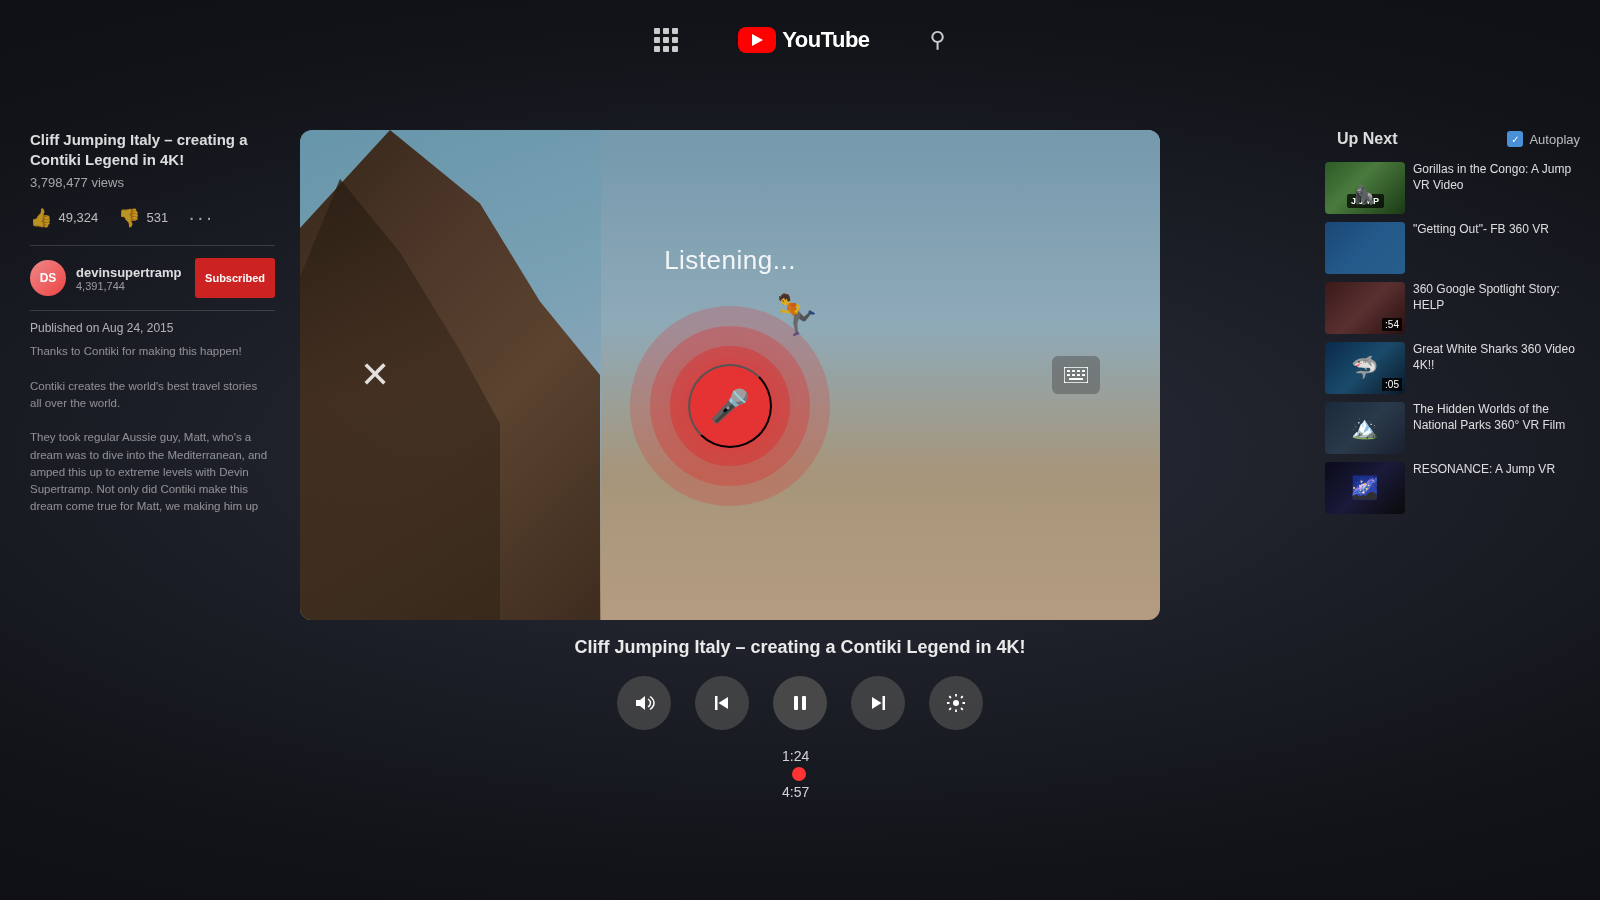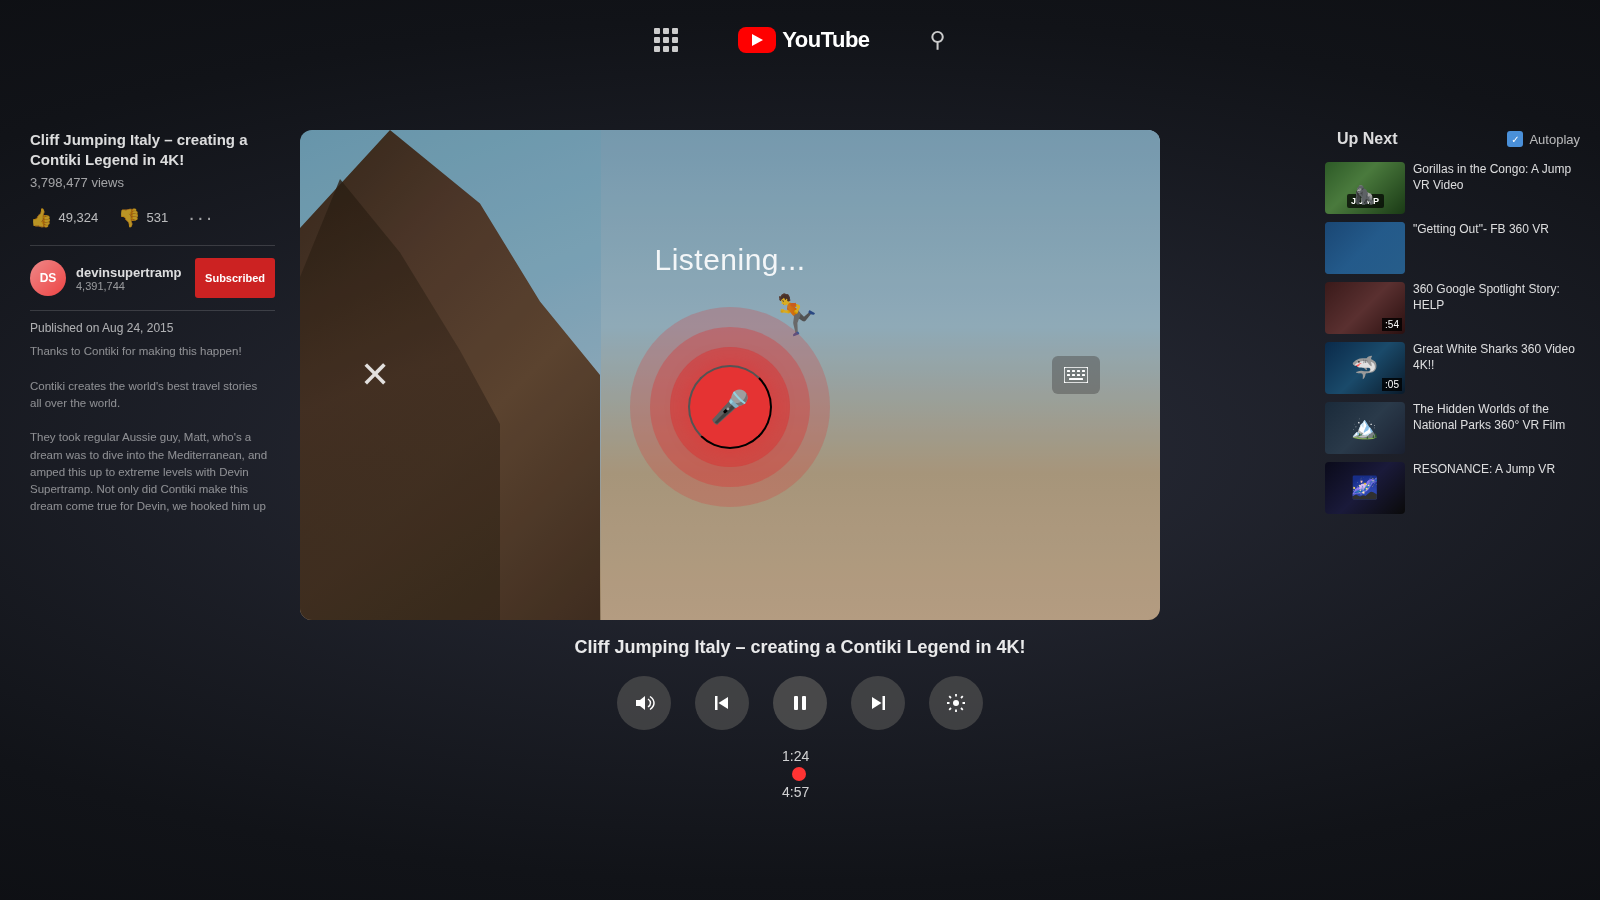--- a/index.html
+++ b/index.html
@@ -156,21 +156,21 @@
       display: flex;
       flex-direction: column;
       align-items: center;
       justify-content: center;
       z-index: 3;
       background: rgba(0,0,0,0.15);
     }
 
     .listening-text {
       color: rgba(255,255,255,0.9);
-      font-size: 30px;
+      font-size: 26px;
       margin-bottom: 30px;
       letter-spacing: 0.5px;
     }
 
     
     .mic-container {
       position: relative;
       display: flex;
       align-items: center;
       justify-content: center;
@@ -617,21 +617,21 @@
   <div class="description-text">
     <div>Thanks to Contiki for making this happen!</div>
     <br>
     <div>Contiki creates the world's best travel stories</div>
     <div>all over the world.</div>
     <br>
     <div>They took regular Aussie guy, Matt, who's a</div>
     <div>dream was to dive into the Mediterranean, and</div>
     <div>amped this up to extreme levels with Devin</div>
     <div>Supertramp. Not only did Contiki make this</div>
-    <div>dream come true for Devin, we hooked him up</div>
+    <div>dream come true for Matt, we making him up</div>
   </div>
 </div>
 
 <div class="video-container">
   <div class="video-bg">
     <div class="sky-bg"></div>
     <div class="cliff-shape"></div>
     <div class="cliff-shape2"></div>
 
     <div class="jumper">🏃</div>

